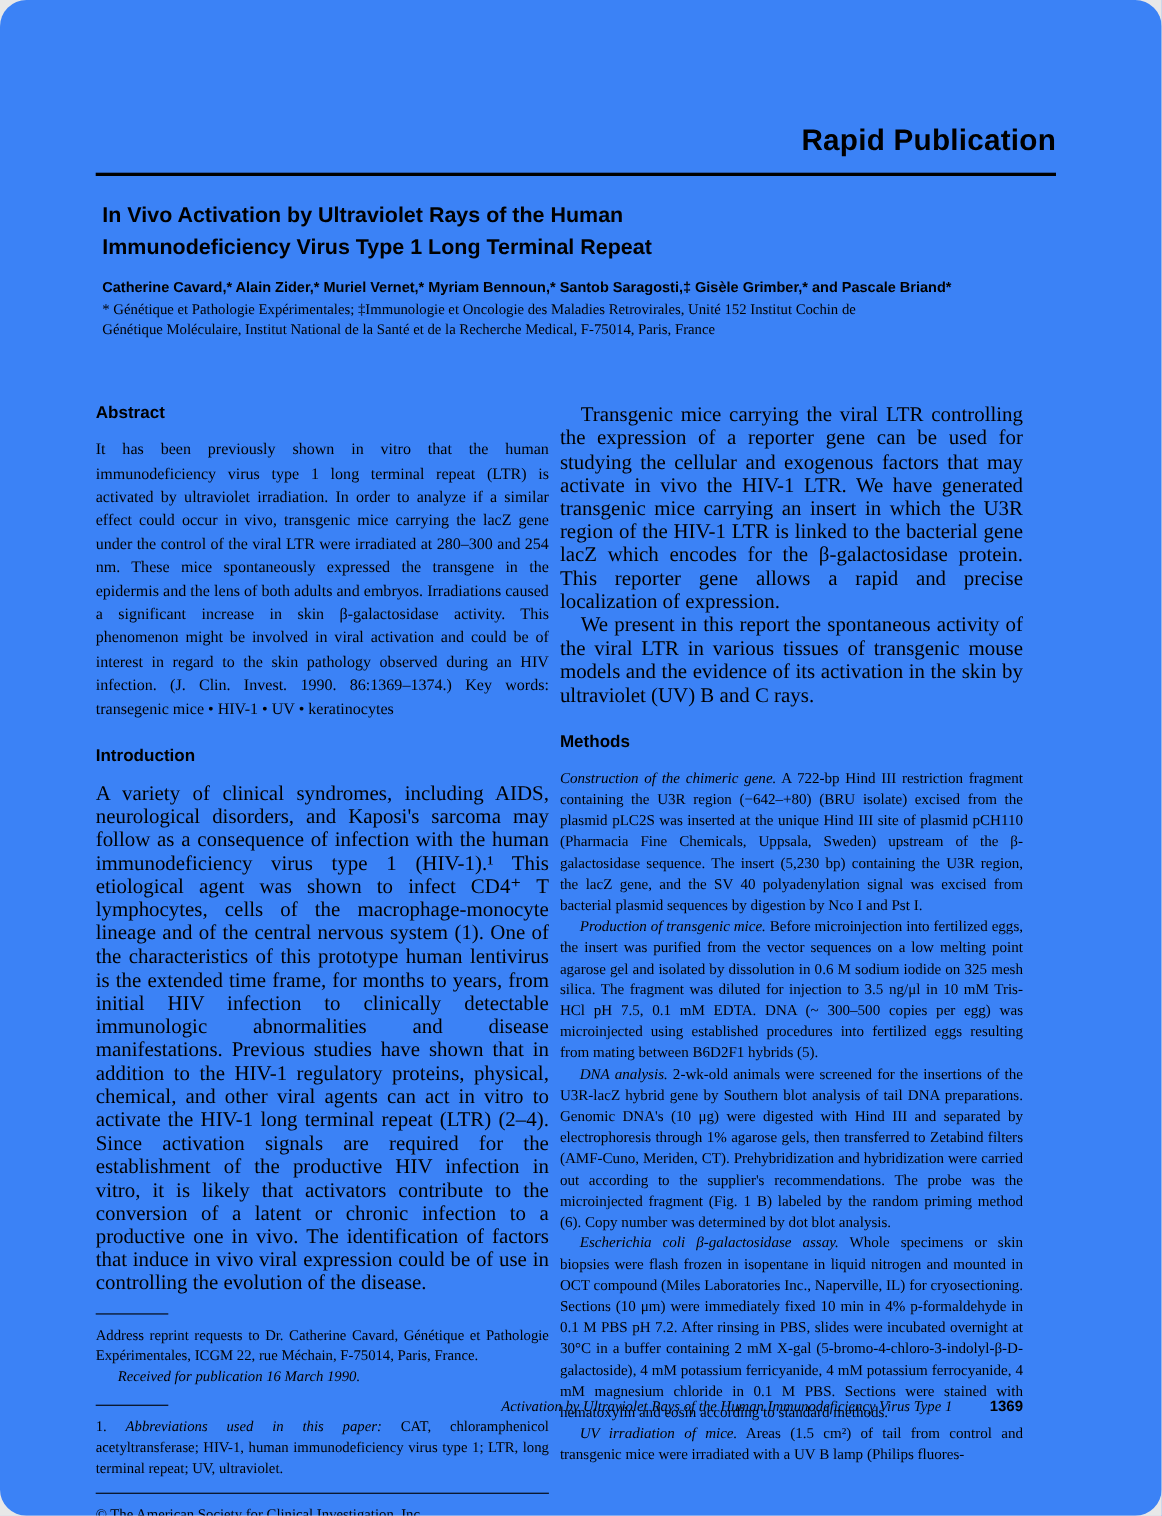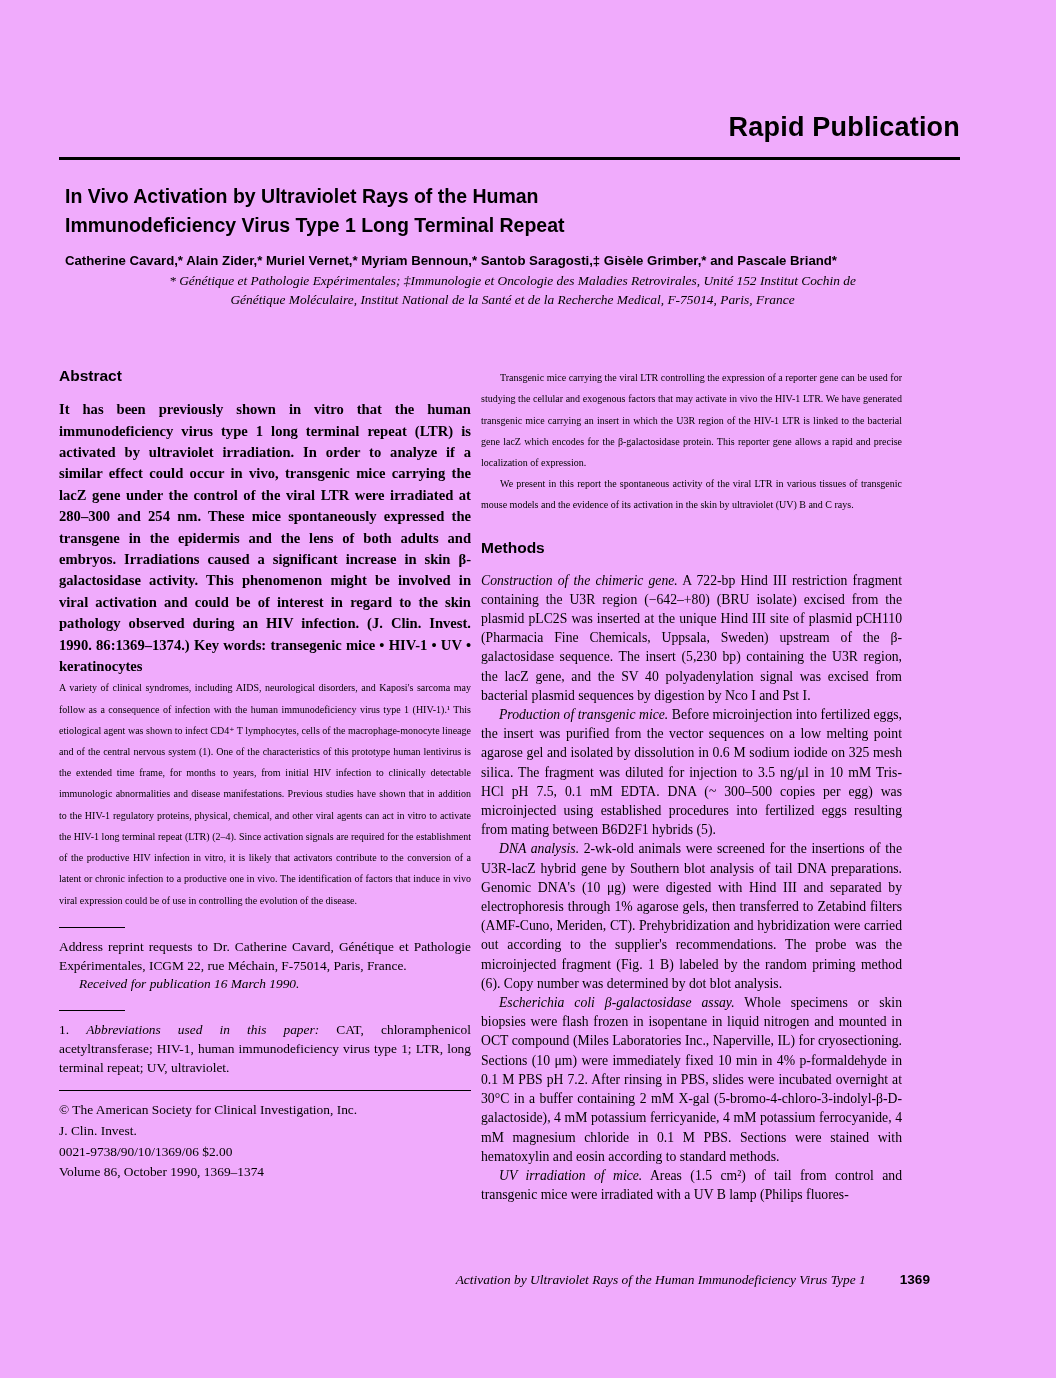--- a/index.html
+++ b/index.html
@@ -1,26 +1,27 @@
 <!DOCTYPE html>
 <html><head>
 <meta charset="utf-8">
 <style>
   html, body { margin: 0; padding: 0; background: #e8e8e8; }
   .page {
     position: relative;
     width: 1056px;
     height: 1378px;
     margin: 0 auto;
-    background: #f0abfc;
+    background: #3b82f6;
     color: #000000;
     box-sizing: border-box;
-    padding: 112px 96px 0 59px;
+    padding: 112px 96px 0 87px;
     overflow: hidden;
     font-family: "Liberation Serif", "DejaVu Serif", serif;
+    border-radius: 24px;
   }
   
   .banner {
     font-family: "Liberation Sans", "DejaVu Sans", sans-serif;
     font-weight: bold;
     font-size: 27px;
     text-align: right;
     letter-spacing: 0.2px;
   }
   .banner-rule {
@@ -36,50 +37,48 @@
     line-height: 29px;
   }
   .authors {
     margin: 13px 0 0 6px;
     font-family: "Liberation Sans", "DejaVu Sans", sans-serif;
     font-weight: bold;
     font-size: 13.2px;
   }
   .affiliation {
     margin: 4px 0 0 6px;
-    font-style: italic;
     font-size: 13.4px;
     line-height: 18.6px;
-    text-align: center;
   }
   
   .columns {
     display: flex;
     gap: 10px;
     margin-top: 58px;
   }
   .col-left  { width: 412px; flex: none; }
   .col-right { width: 421px; flex: none; }
   .section-heading {
     font-family: "Liberation Sans", "DejaVu Sans", sans-serif;
     font-weight: bold;
     font-size: 15.5px;
     margin: 0 0 14px 0;
   }
   .section-heading.spaced { margin-top: 23px; }
   .abstract-text {
     margin: 0;
-    font-weight: bold;
+    font-weight: normal;
     font-size: 14.6px;
     line-height: 21.4px;
     text-align: justify;
   }
   .body-text {
     margin: 0;
-    font-size: 10px;
+    font-size: 19px;
     line-height: 21.2px;
     text-align: justify;
   }
   .body-text.indent { text-indent: 19px; }
   .body-text + .body-text { margin-top: 0; }
   .methods-para {
     margin: 0;
     font-size: 13.7px;
     line-height: 19.2px;
     text-align: justify;
@@ -146,20 +145,21 @@
   <div class="authors">Catherine Cavard,* Alain Zider,* Muriel Vernet,* Myriam Bennoun,* Santob Saragosti,‡ Gisèle Grimber,* and Pascale Briand*</div>
 
   <div class="affiliation"><span>* Génétique et Pathologie Expérimentales; ‡Immunologie et Oncologie des Maladies Retrovirales, Unité 152 Institut Cochin de</span><br><span>Génétique Moléculaire, Institut National de la Santé et de la Recherche Medical, F-75014, Paris, France</span></div>
 
   <div class="columns">
 
     <div class="col-left">
       <h2 class="section-heading">Abstract</h2>
       <p class="abstract-text">It has been previously shown in vitro that the human immunodeficiency virus type 1 long terminal repeat (LTR) is activated by ultraviolet irradiation. In order to analyze if a similar effect could occur in vivo, transgenic mice carrying the lacZ gene under the control of the viral LTR were irradiated at 280–300 and 254 nm. These mice spontaneously expressed the transgene in the epidermis and the lens of both adults and embryos. Irradiations caused a significant increase in skin β-galactosidase activity. This phenomenon might be involved in viral activation and could be of interest in regard to the skin pathology observed during an HIV infection. (J. Clin. Invest. 1990. 86:1369–1374.) Key words: transegenic mice • HIV-1 • UV • keratinocytes</p>
 
+      <h2 class="section-heading spaced">Introduction</h2>
       <p class="body-text">A variety of clinical syndromes, including AIDS, neurological disorders, and Kaposi's sarcoma may follow as a consequence of infection with the human immunodeficiency virus type 1 (HIV-1).¹ This etiological agent was shown to infect CD4⁺ T lymphocytes, cells of the macrophage-monocyte lineage and of the central nervous system (1). One of the characteristics of this prototype human lentivirus is the extended time frame, for months to years, from initial HIV infection to clinically detectable immunologic abnormalities and disease manifestations. Previous studies have shown that in addition to the HIV-1 regulatory proteins, physical, chemical, and other viral agents can act in vitro to activate the HIV-1 long terminal repeat (LTR) (2–4). Since activation signals are required for the establishment of the productive HIV infection in vitro, it is likely that activators contribute to the conversion of a latent or chronic infection to a productive one in vivo. The identification of factors that induce in vivo viral expression could be of use in controlling the evolution of the disease.</p>
 
       <div class="footnote-block">
         <hr class="short-rule">
         <p class="footnote">Address reprint requests to Dr. Catherine Cavard, Génétique et Pathologie Expérimentales, ICGM 22, rue Méchain, F-75014, Paris, France.</p>
         <p class="footnote received">Received for publication 16 March 1990.</p>
 
         <hr class="short-rule">
         <p class="footnote"><span>1.</span> <span class="lead-italic">Abbreviations used in this paper:</span> <span>CAT, chloramphenicol acetyltransferase; HIV-1, human immunodeficiency virus type 1; LTR, long terminal repeat; UV, ultraviolet.</span></p>
 

